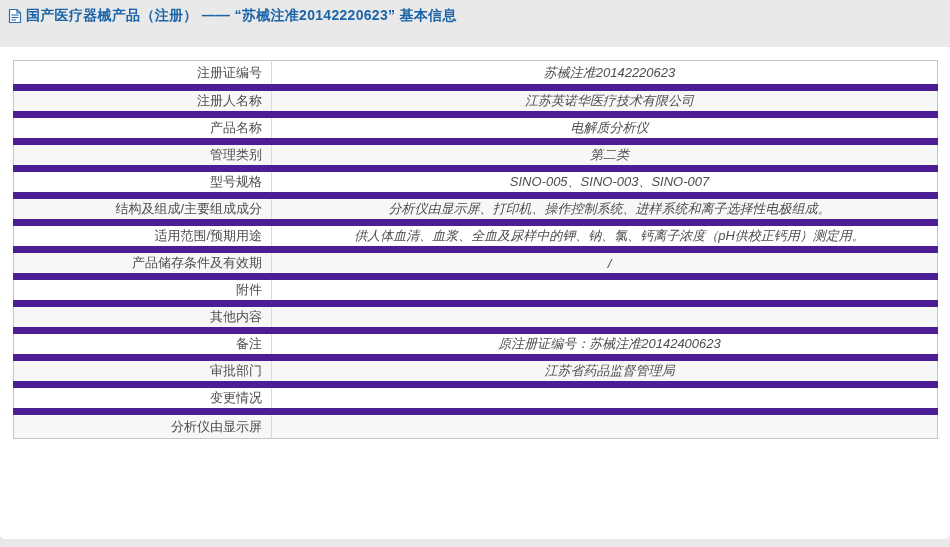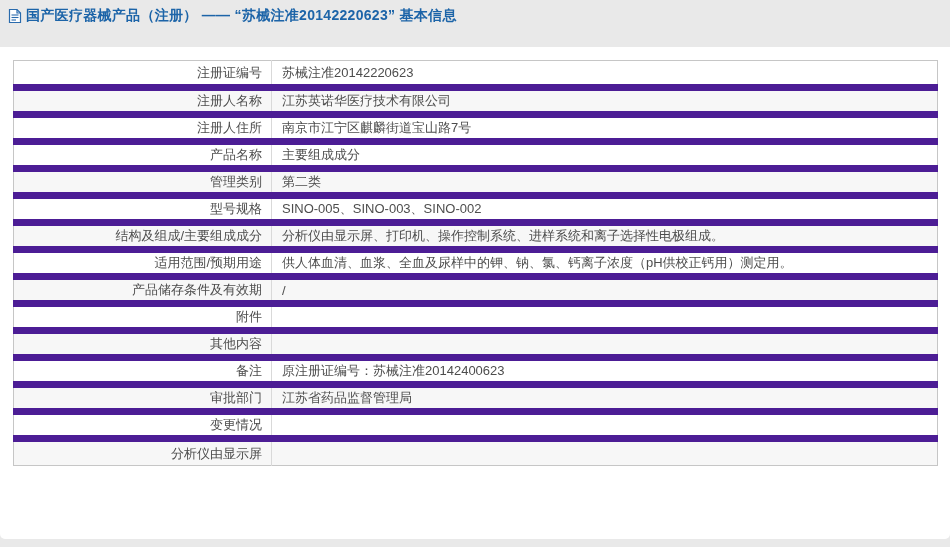--- a/index.html
+++ b/index.html
@@ -63,22 +63,23 @@
     overflow: hidden;
   }
   table.reg-table tr:first-child td { border-top: none; }
   td.label-cell {
     width: 258px;
     text-align: right;
     padding-right: 9px;
     border-right: 1px solid #d9d9d9;
   }
   td.value-cell {
-    text-align: left;
+    text-align: center;
     padding-left: 10px;
+    font-style: italic;
   }
   tr.alt td { background: #f7f7f7; }
 </style>
 </head>
 <body>
 
 <div class="page">
 
   <div class="header-bar">
     <span class="doc-icon">
@@ -98,34 +99,30 @@
       <tbody>
           <tr>
             <td class="label-cell">注册证编号</td>
             <td class="value-cell">苏械注准20142220623</td>
           </tr>
           <tr class="alt">
             <td class="label-cell">注册人名称</td>
             <td class="value-cell">江苏英诺华医疗技术有限公司</td>
           </tr>
           <tr>
-            <td class="label-cell">注册人住所</td>
-            <td class="value-cell">南京市江宁区麒麟街道宝山路7号</td>
-          </tr>
-          <tr>
             <td class="label-cell">产品名称</td>
-            <td class="value-cell">主要组成成分</td>
+            <td class="value-cell">电解质分析仪</td>
           </tr>
           <tr class="alt">
             <td class="label-cell">管理类别</td>
             <td class="value-cell">第二类</td>
           </tr>
           <tr>
             <td class="label-cell">型号规格</td>
-            <td class="value-cell">SINO-005、SINO-003、SINO-002</td>
+            <td class="value-cell">SINO-005、SINO-003、SINO-007</td>
           </tr>
           <tr class="alt">
             <td class="label-cell">结构及组成/主要组成成分</td>
             <td class="value-cell">分析仪由显示屏、打印机、操作控制系统、进样系统和离子选择性电极组成。</td>
           </tr>
           <tr>
             <td class="label-cell">适用范围/预期用途</td>
             <td class="value-cell">供人体血清、血浆、全血及尿样中的钾、钠、氯、钙离子浓度（pH供校正钙用）测定用。</td>
           </tr>
           <tr class="alt">

